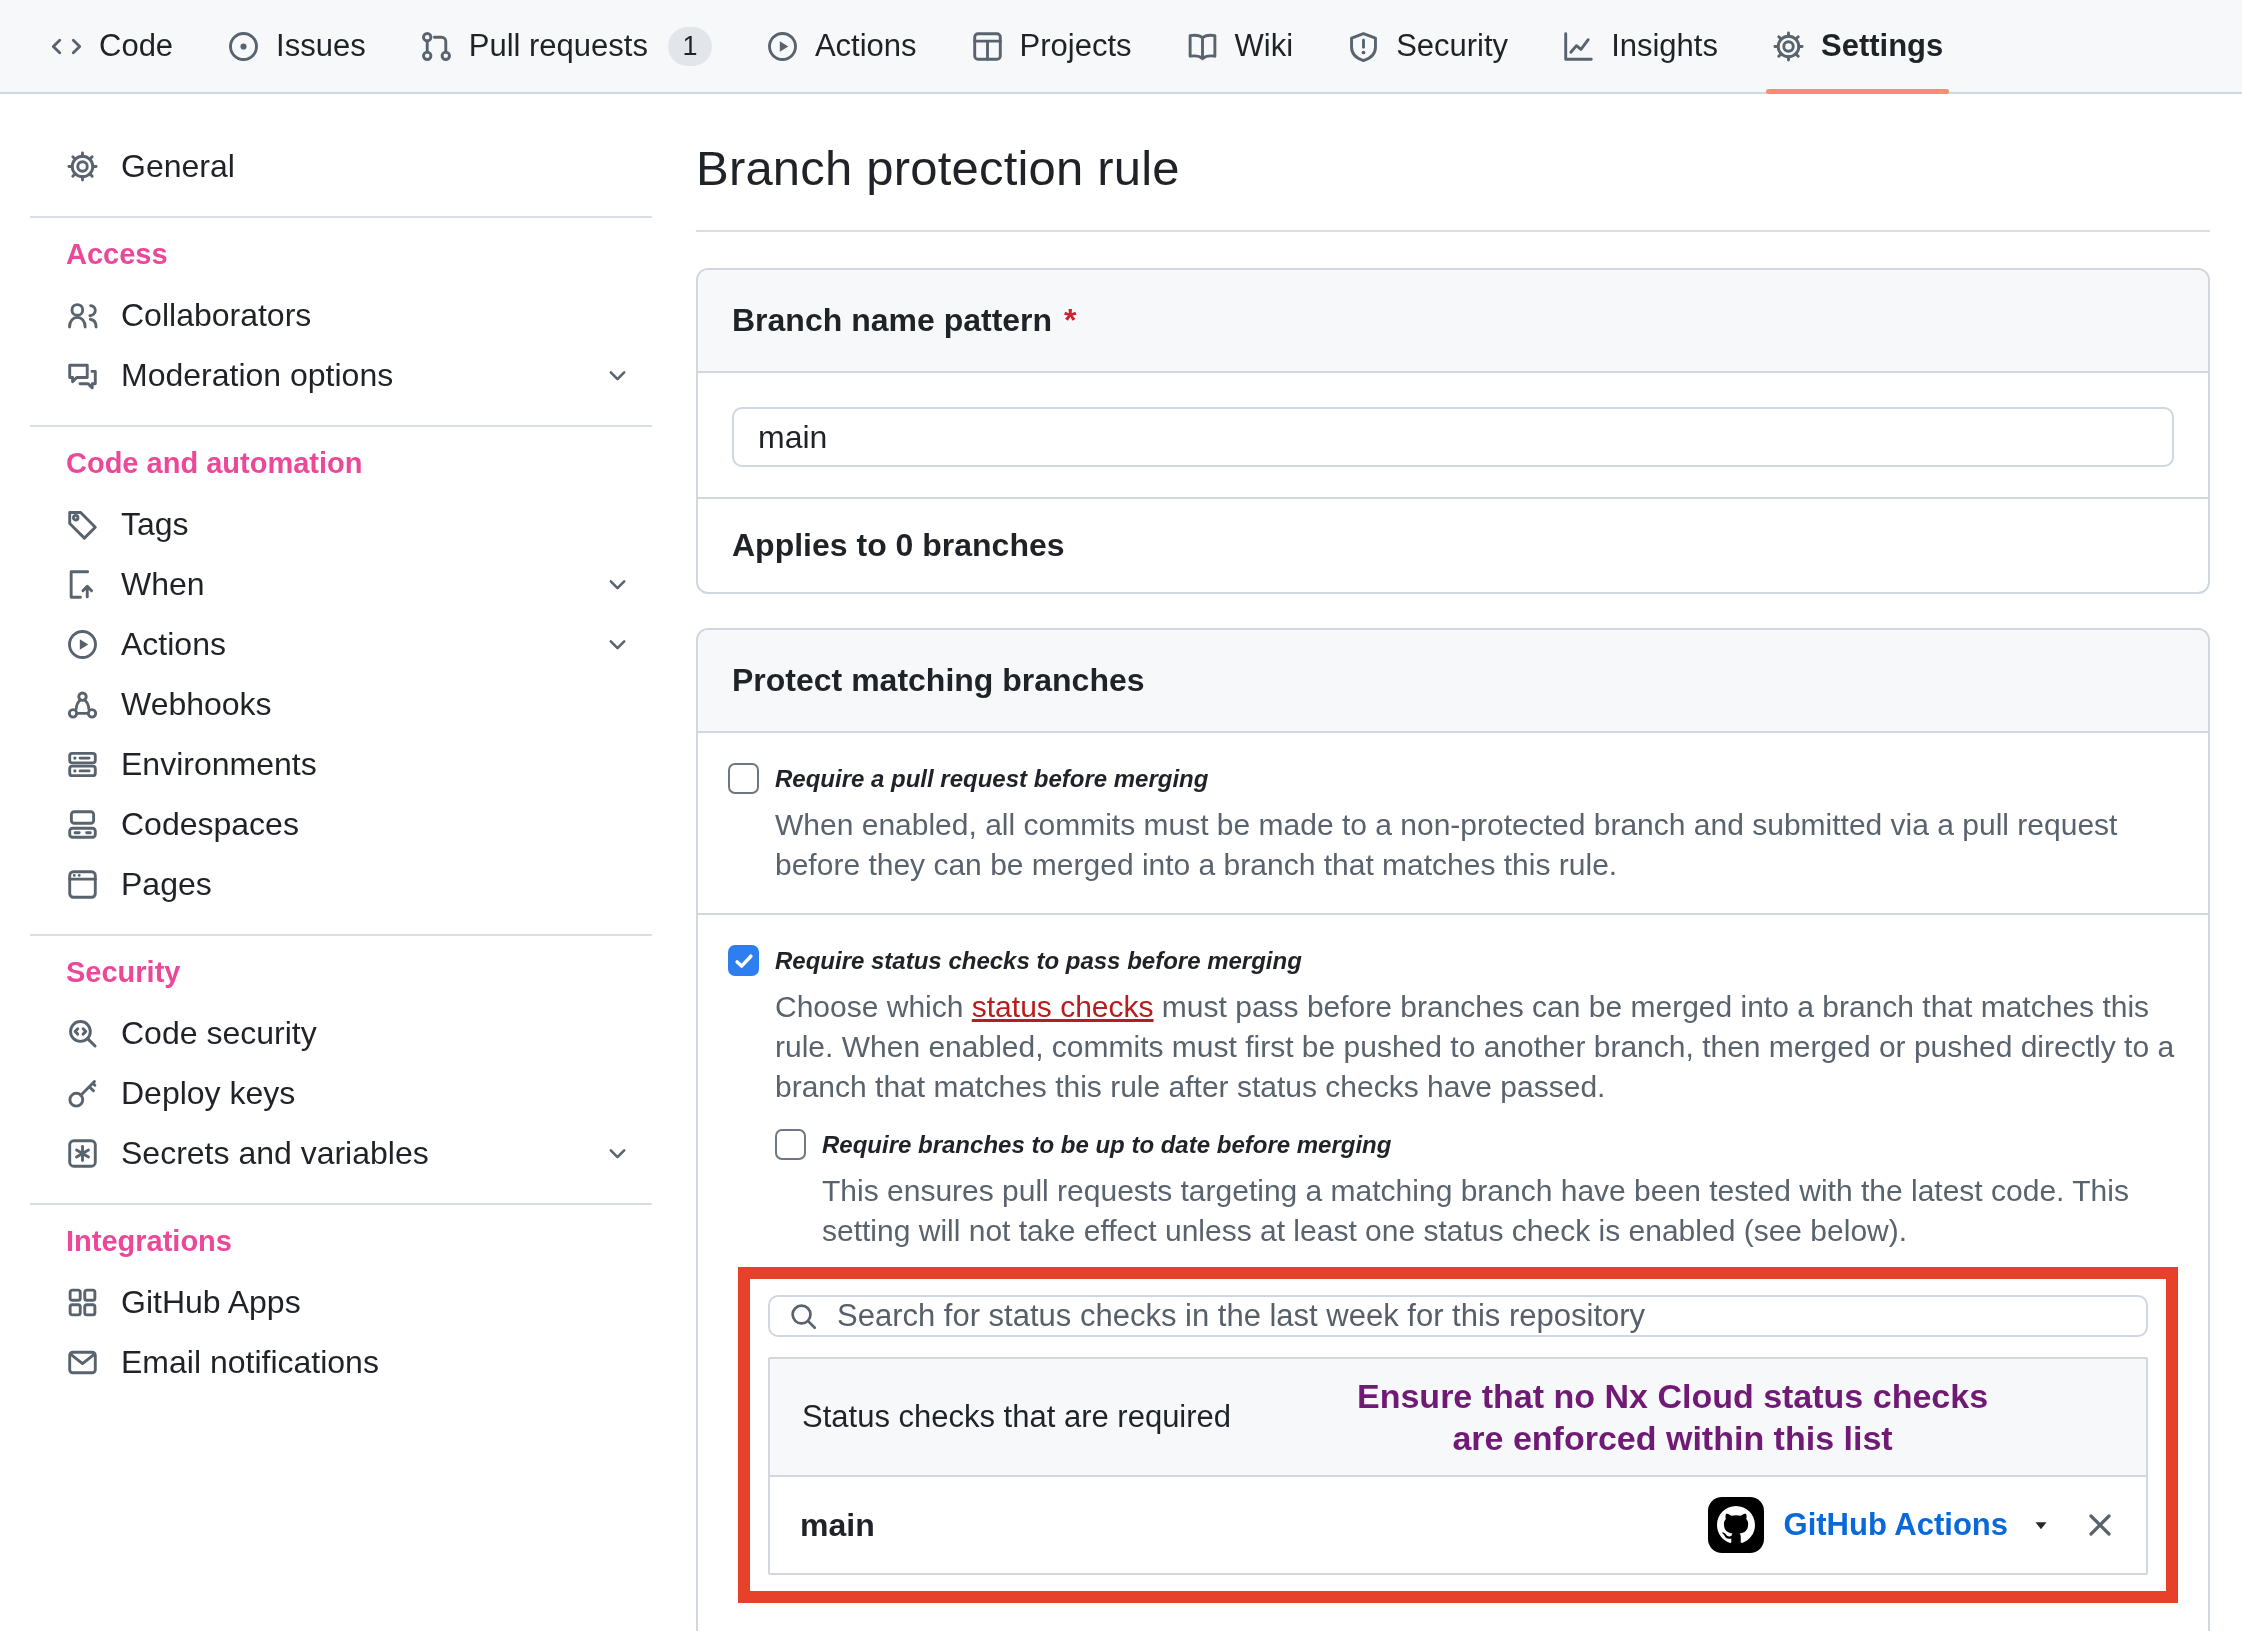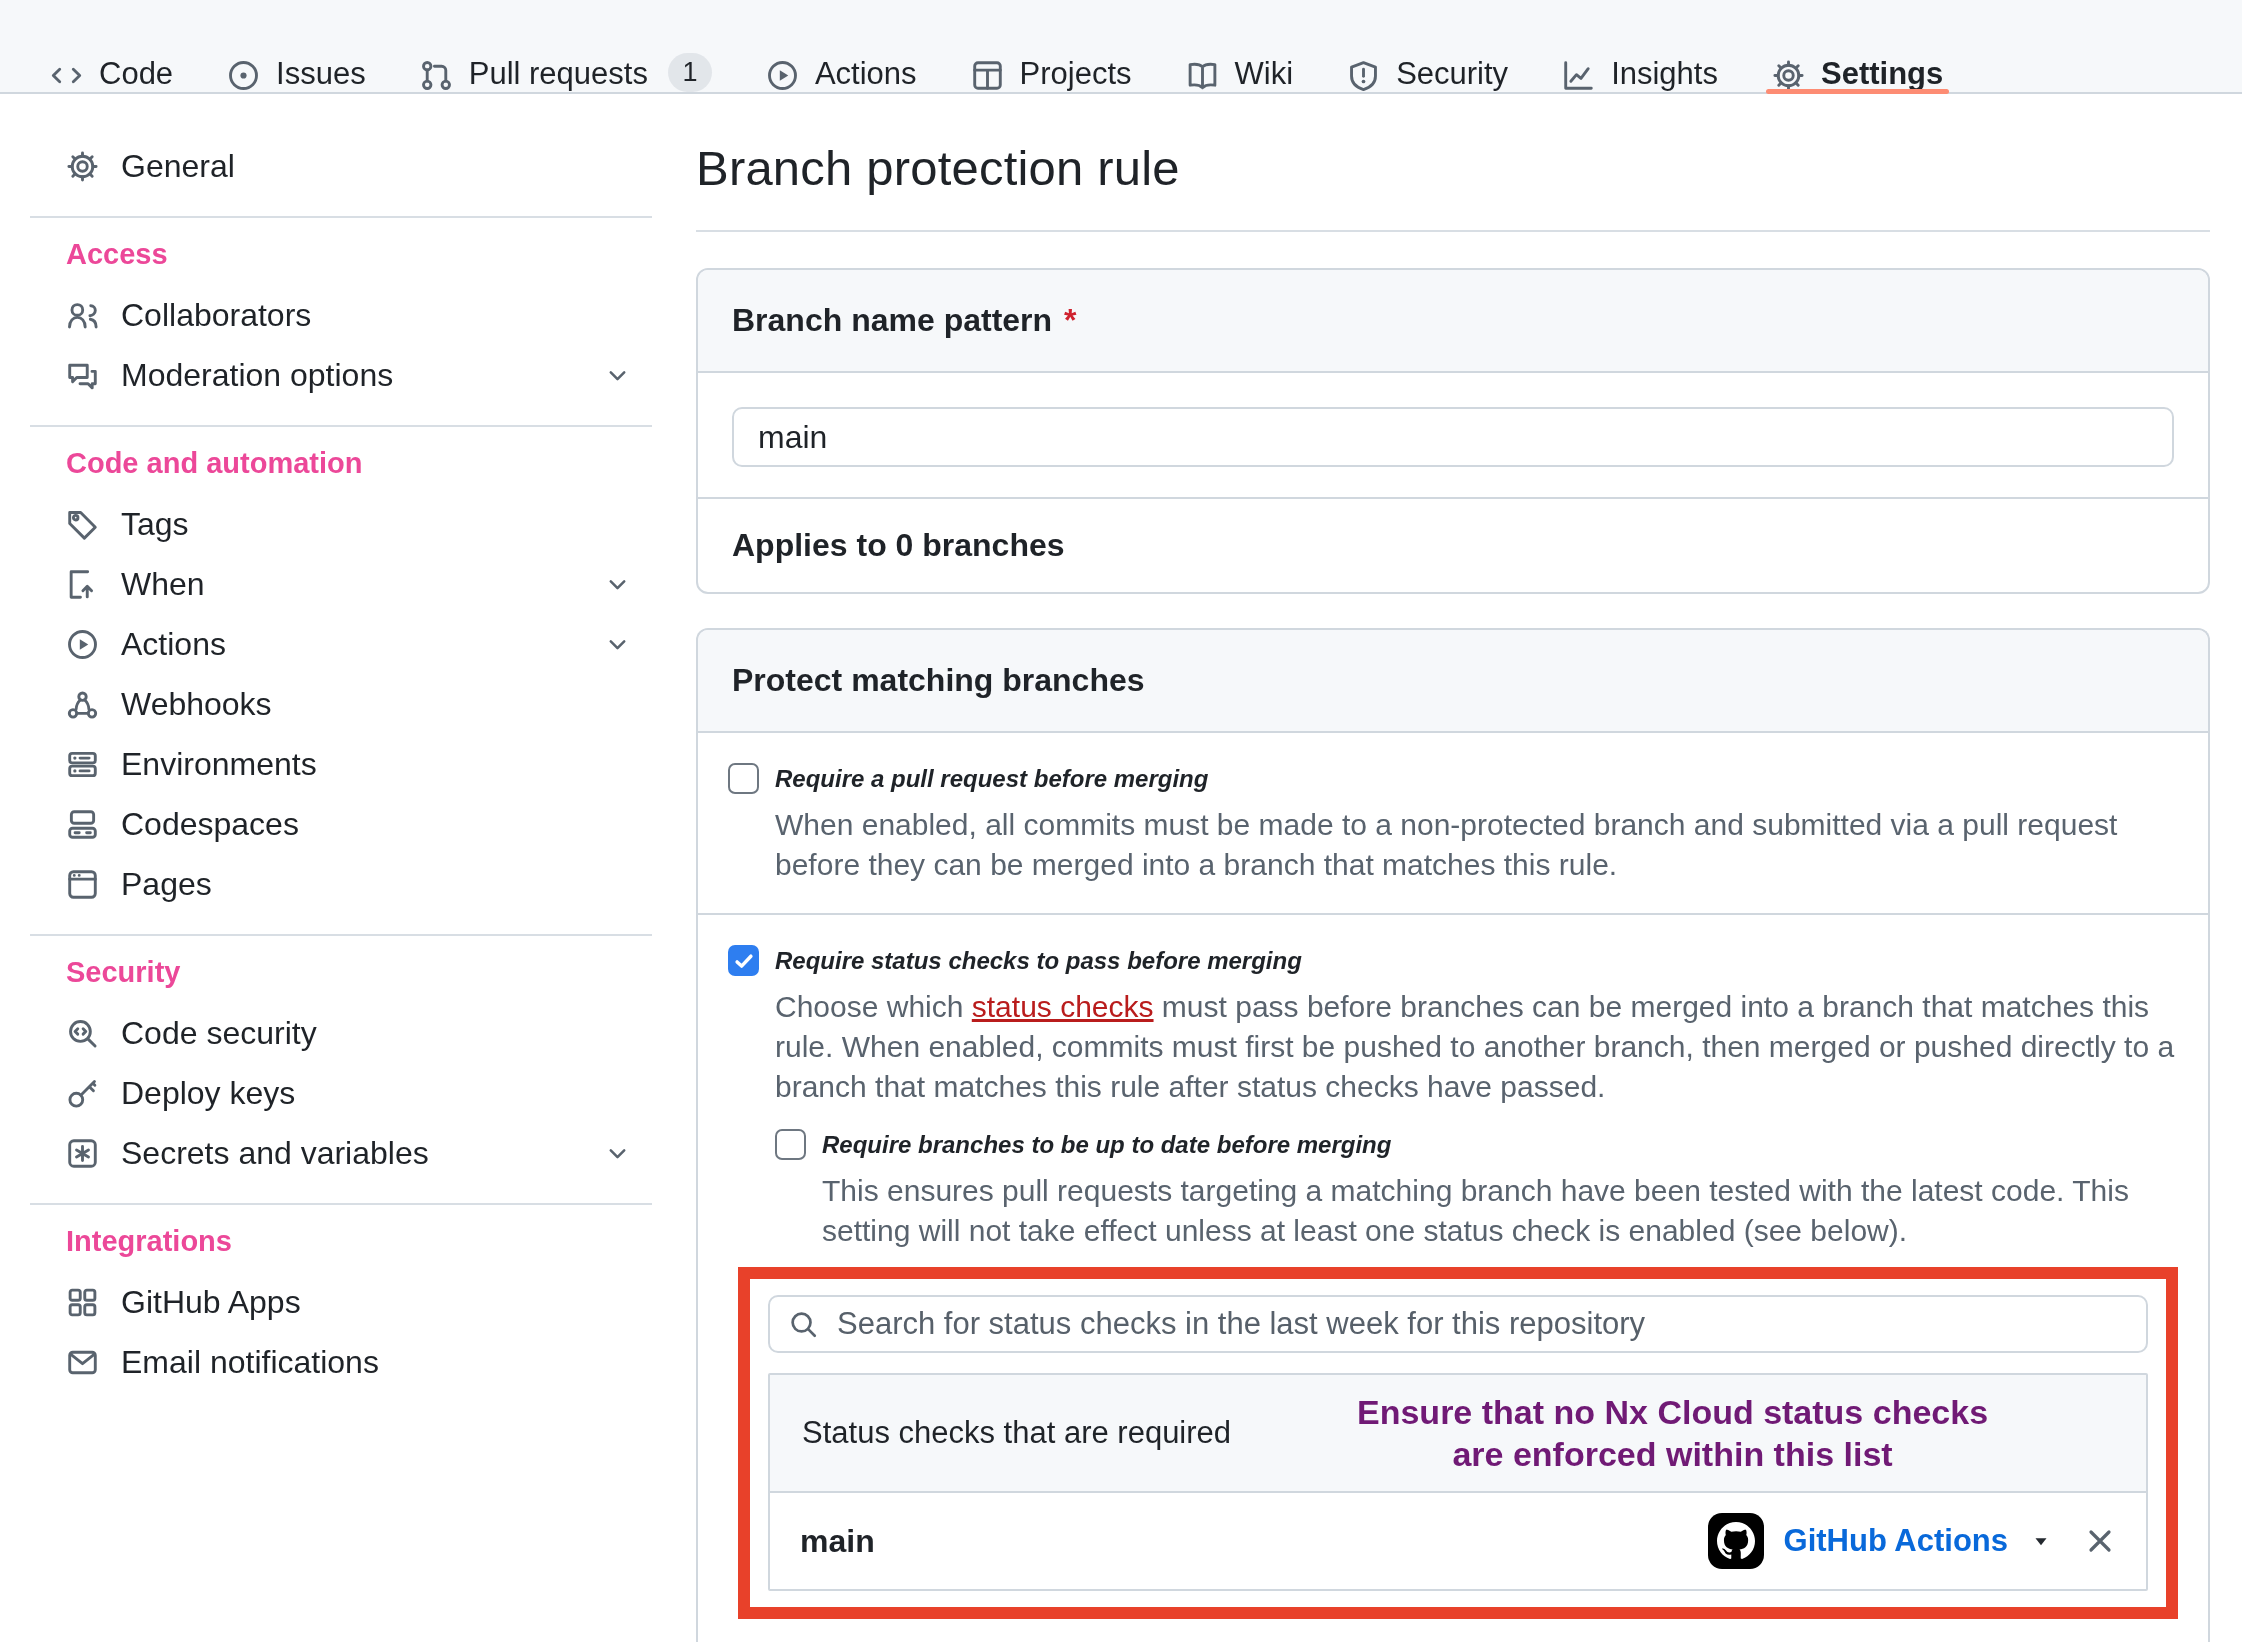--- a/index.html
+++ b/index.html
@@ -13,21 +13,21 @@
   }
   svg { display:block; }
   .ic { stroke:#59636e; fill:none; stroke-width:1.4; stroke-linecap:round; stroke-linejoin:round; }
 
   
   .topnav {
     height:94px; background:#f6f8fa; border-bottom:2px solid #d0d7de;
     display:flex; align-items:stretch; padding:0 30px; gap:14px;
   }
   .tab {
-    display:flex; align-items:flex-end; gap:16px; padding:0 20px;
+    display:flex; align-items:center; gap:16px; padding:0 20px;
     font-size:31px; color:#1f2328; position:relative; cursor:pointer;
   }
   .tab svg { width:33px; height:33px; }
   .tab.active { font-weight:700; }
   .tab.active::after {
     content:''; position:absolute; left:14px; right:14px; bottom:-2px;
     height:5px; border-radius:5px; background:#fd8c73;
   }
   .counter {
     background:rgba(175,184,193,.28); border-radius:24px; min-width:44px;
@@ -85,21 +85,21 @@
   }
   .checkbox.checked { background:#2e7ef0; border-color:#2e7ef0; display:flex; align-items:center; justify-content:center; }
   .cb-label { font-weight:700; font-size:24px; line-height:40px; cursor:pointer;font-style:italic; }
   .desc { color:#59636e; font-size:30px; line-height:40px; margin:6px 0 0 47px; max-width:1450px; }
   .desc a { color:#b91c1c; text-decoration:underline; cursor:pointer; }
   .subrow { margin:18px 0 0 47px; }
 
   
   .redbox { border:12px solid #e8412a; margin:16px 0 0 10px; padding:16px 18px; background:#fff; }
   .search-field {
-    display:flex; align-items:center; gap:16px; height:58px;
+    display:flex; align-items:center; gap:16px; height:42px;
     border:2px solid #d0d7de; border-radius:10px; background:#fff; padding:0 18px;
   }
   .search-field svg { width:31px; height:31px; flex:none; }
   .search-field input {
     border:none; outline:none; flex:1; font-size:31px; color:#1f2328;
     font-family:"Liberation Sans", sans-serif; background:transparent;
   }
   .search-field input::placeholder { color:#57606a; opacity:1; }
 
   .checks-box { border:2px solid #d0d7de; border-radius:2px; margin-top:20px; overflow:hidden; }

